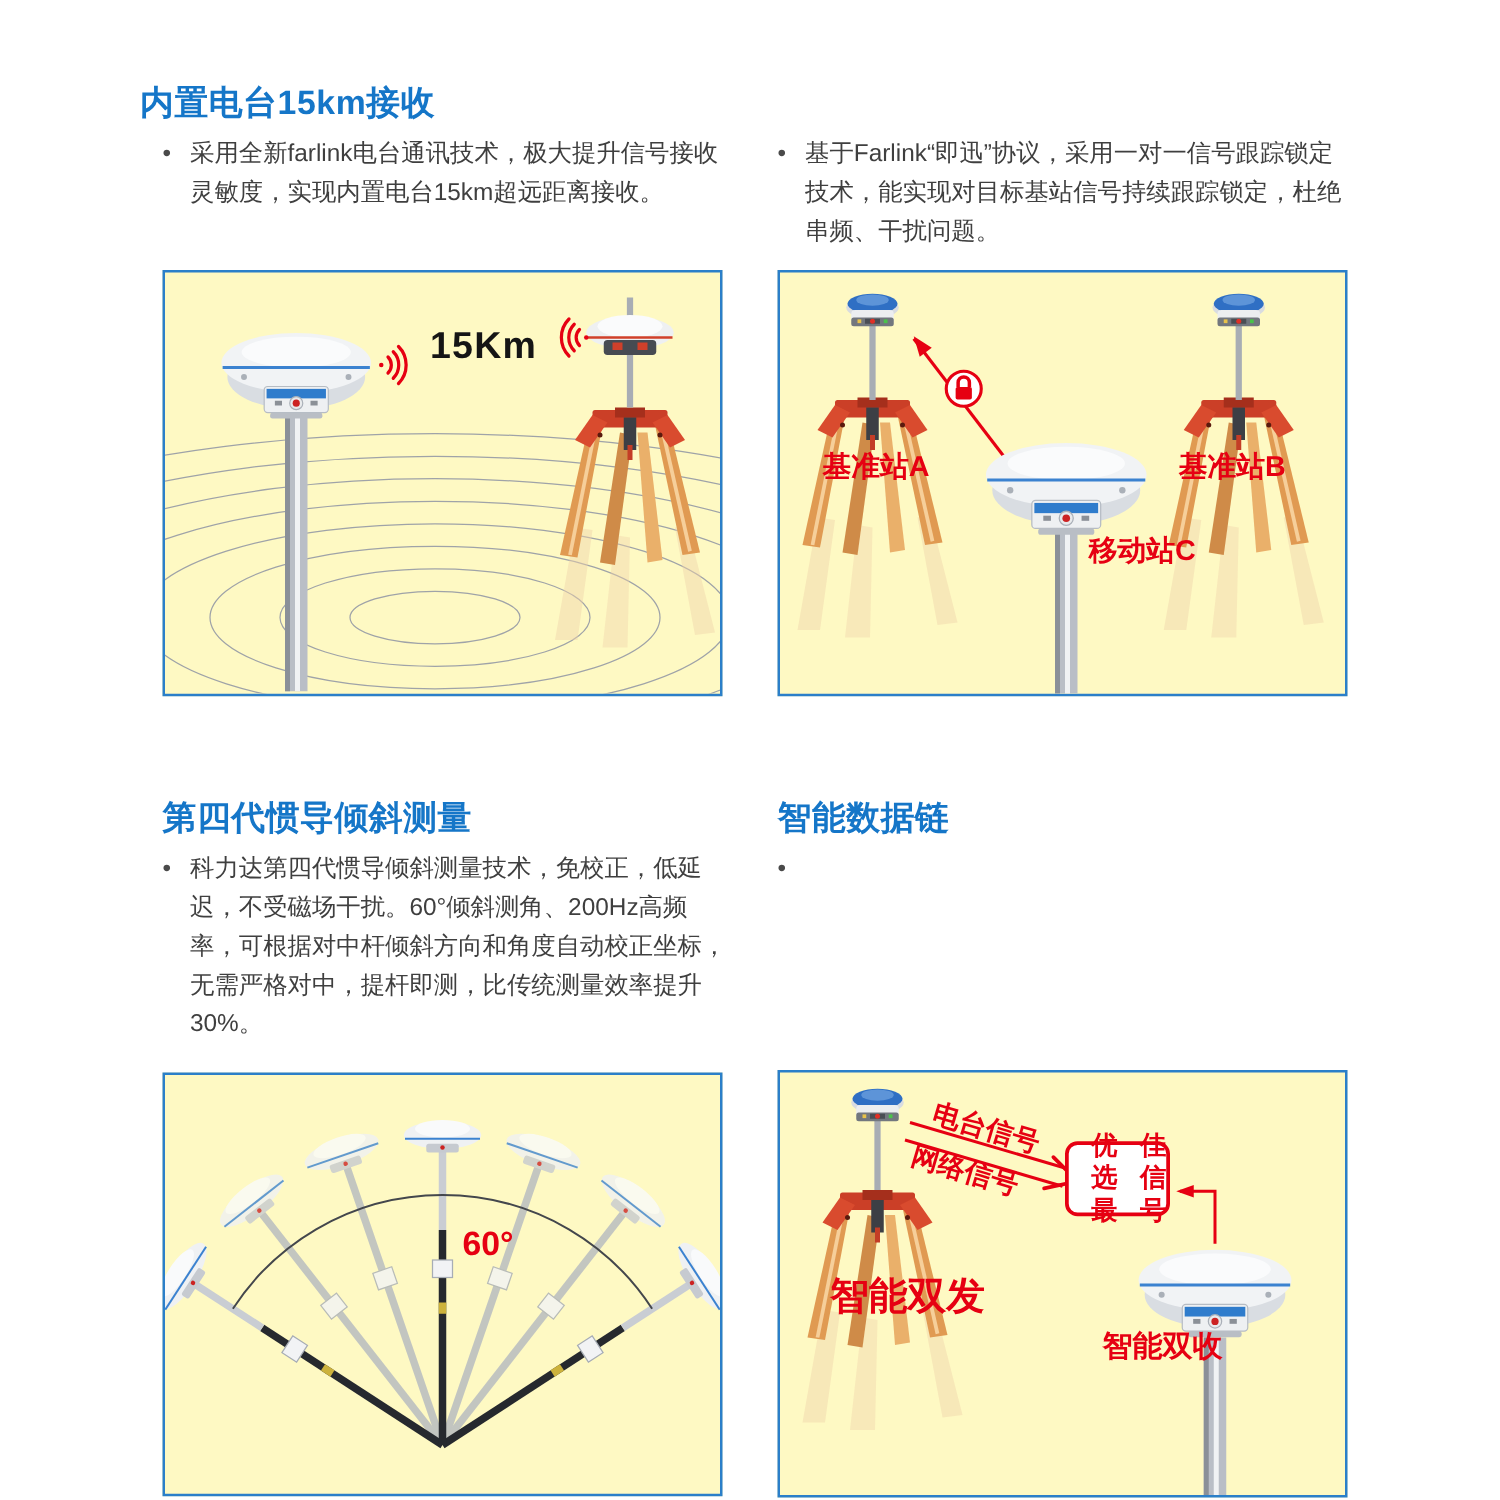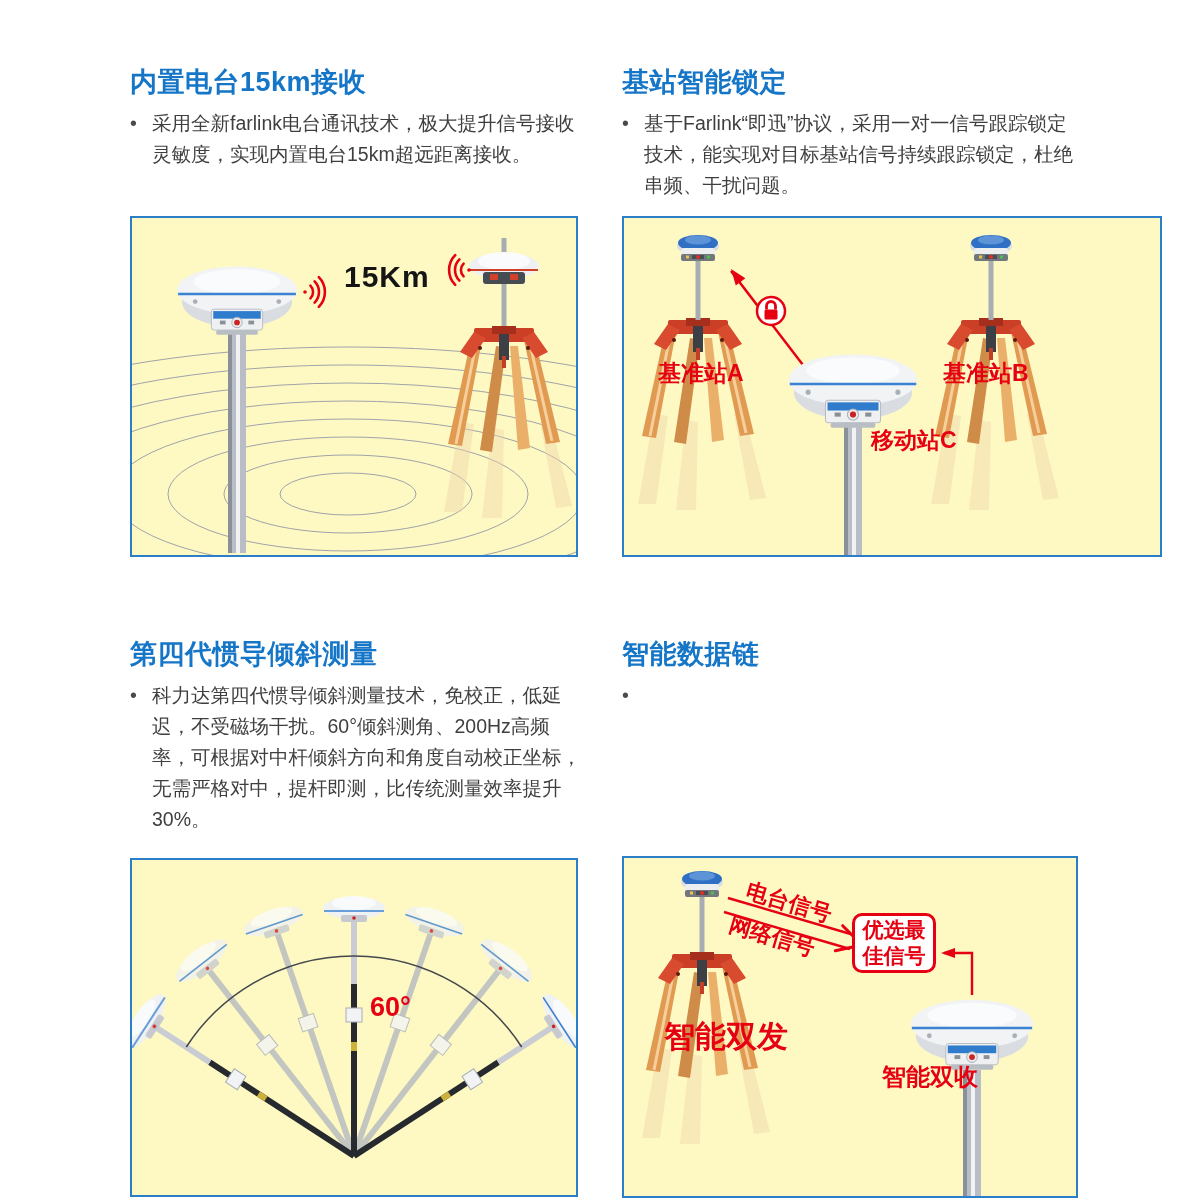--- a/index.html
+++ b/index.html
@@ -11,21 +11,21 @@
   .txt{flex:1;}
   .txt p{margin:0;}
   .fig{position:absolute;margin:0;border:2px solid #2b7fc9;background:#fef9c3;box-sizing:border-box;overflow:hidden;}
   .fig svg{position:absolute;left:0;top:0;display:block;}
   .lbl{position:absolute;color:#e60012;font-weight:700;white-space:nowrap;}
   .lbl-23{font-size:23px;}
   .dist{position:absolute;color:#151515;font-weight:700;font-size:30px;letter-spacing:1px;white-space:nowrap;}
   .angle{position:absolute;color:#e60012;font-weight:700;font-size:27px;white-space:nowrap;}
   .rot{transform:rotate(16.5deg);transform-origin:left top;}
   .bestbox{position:absolute;box-sizing:border-box;border:3px solid #e60012;border-radius:10px;
-           background:#fff;display:flex;flex-direction:column;align-items:center;justify-content:center;
+           background:#fff;display:flex;flex-direction:row;align-items:center;justify-content:center;
            color:#e60012;font-weight:700;font-size:21px;line-height:26px;text-align:right;}
 </style>
 </head>
 <body>
 
 <div class="page">
 
   <svg width="0" height="0" style="position:absolute" aria-hidden="true">
     <defs>
       <g id="tripod">
@@ -87,21 +87,21 @@
       <g id="fan-receiver">
         <ellipse cx="0" cy="0" rx="31" ry="11" fill="#eff1f3"></ellipse>
         <ellipse cx="0" cy="-5" rx="22" ry="7" fill="#f9fafb"></ellipse>
         <path d="M-30,3 L30,3" stroke="#3b82d0" stroke-width="1.6"></path>
         <rect x="-13" y="7" width="26" height="7" rx="2" fill="#c6cad0"></rect>
         <circle cx="0" cy="10" r="1.8" fill="#cc2222"></circle>
       </g>
     </defs>
   </svg>
 
-  <h2 class="title" style="left:130px;top:64px;">内置电台15km接收</h2>
+  <h2 class="title" style="left:112px;top:64px;">内置电台15km接收</h2>
   <div class="body" style="left:130px;top:108px;width:452px;">
     <span class="bullet">•</span>
     <div class="txt">
         <p>采用全新farlink电台通讯技术，极大提升信号接收灵敏度，实现内置电台15km超远距离接收。</p>
       </div>
   </div>
   <figure class="fig" style="left:130px;top:216px;width:448px;height:341px;">
     <svg width="444" height="337" viewBox="0 0 444 337">
       <g stroke="#9fa3a8" stroke-width="1" fill="none">
         <ellipse cx="216" cy="276" rx="68" ry="21"></ellipse>
@@ -128,28 +128,27 @@
         <path d="M-34,6 L34,6" stroke="#d0402a" stroke-width="2"></path>
         <rect x="-21" y="8" width="42" height="12" rx="3" fill="#474b52"></rect>
         <rect x="-14" y="10" width="8" height="6" fill="#d0402a"></rect>
         <rect x="6" y="10" width="8" height="6" fill="#d0402a"></rect>
       </g>
       <use href="#waves-r" transform="translate(338,52) scale(-1,1)"></use>
     </svg>
     <span class="dist" style="left:212px;top:42px;">15Km</span>
   </figure>
 
-  <h2 class="title" style="left:622px;top:64px;">基站智能锁定</h2>
   <div class="body" style="left:622px;top:108px;width:462px;">
     <span class="bullet">•</span>
     <div class="txt">
         <p>基于Farlink“即迅”协议，采用一对一信号跟踪锁定技术，能实现对目标基站信号持续跟踪锁定，杜绝串频、干扰问题。</p>
       </div>
   </div>
-  <figure class="fig" style="left:622px;top:216px;width:540px;height:341px;">
+  <figure class="fig" style="left:622px;top:216px;width:456px;height:341px;">
     <svg width="452" height="337" viewBox="0 0 452 337">
       <use href="#tripod" transform="translate(74,100)"></use>
       <rect x="71.5" y="38" width="5" height="64" fill="#a8adb4"></rect>
       <use href="#blue-receiver" transform="translate(74,32)"></use>
       <use href="#tripod" transform="translate(367,100)"></use>
       <rect x="364.5" y="38" width="5" height="64" fill="#a8adb4"></rect>
       <use href="#blue-receiver" transform="translate(367,32)"></use>
       <line x1="179" y1="147" x2="107" y2="53" stroke="#e60012" stroke-width="2.5"></line>
       <polygon points="107,51 111.8,67.4 121.4,60.2" fill="#e60012"></polygon>
       <use href="#lock-badge" transform="translate(147,93)"></use>
@@ -216,21 +215,21 @@
         <g>
           <rect x="219" y="124" width="6" height="172" fill="#26292e"></rect>
           <rect x="219" y="60" width="6" height="64" fill="#c9cdd3"></rect>
           <rect x="214" y="148" width="16" height="14" fill="#f2f3f5" stroke="#a7adb5"></rect>
           <rect x="219" y="182" width="6" height="9" fill="#ccb23c"></rect>
           <use href="#fan-receiver" transform="translate(222,48)"></use>
         </g>
       </g>
       <path d="M54.3,187 A200,200 0 0 1 389.7,187" fill="none" stroke="#44474c" stroke-width="1.6"></path>
     </svg>
-    <span class="angle" style="left:238px;top:120px;margin-top:12px;">60°</span>
+    <span class="angle" style="left:238px;top:120px;">60°</span>
   </figure>
 
   <h2 class="title" style="left:622px;top:636px;">智能数据链</h2>
   <div class="body" style="left:622px;top:680px;width:462px;">
     <span class="bullet">•</span>
     <div class="txt">
     </div>
   </div>
   <figure class="fig" style="left:622px;top:856px;width:456px;height:342px;">
     <svg width="452" height="338" viewBox="0 0 452 338">

